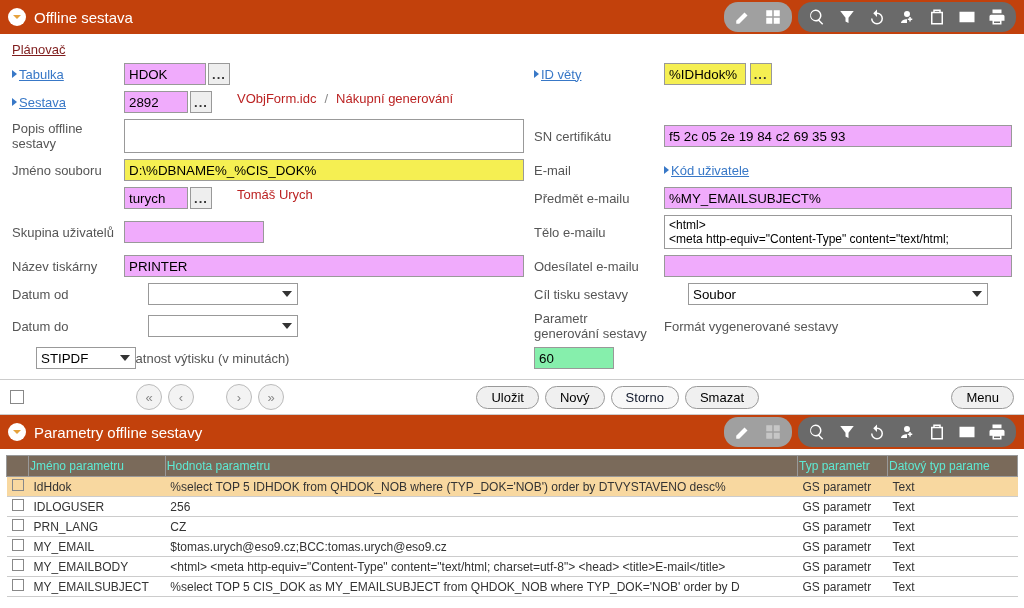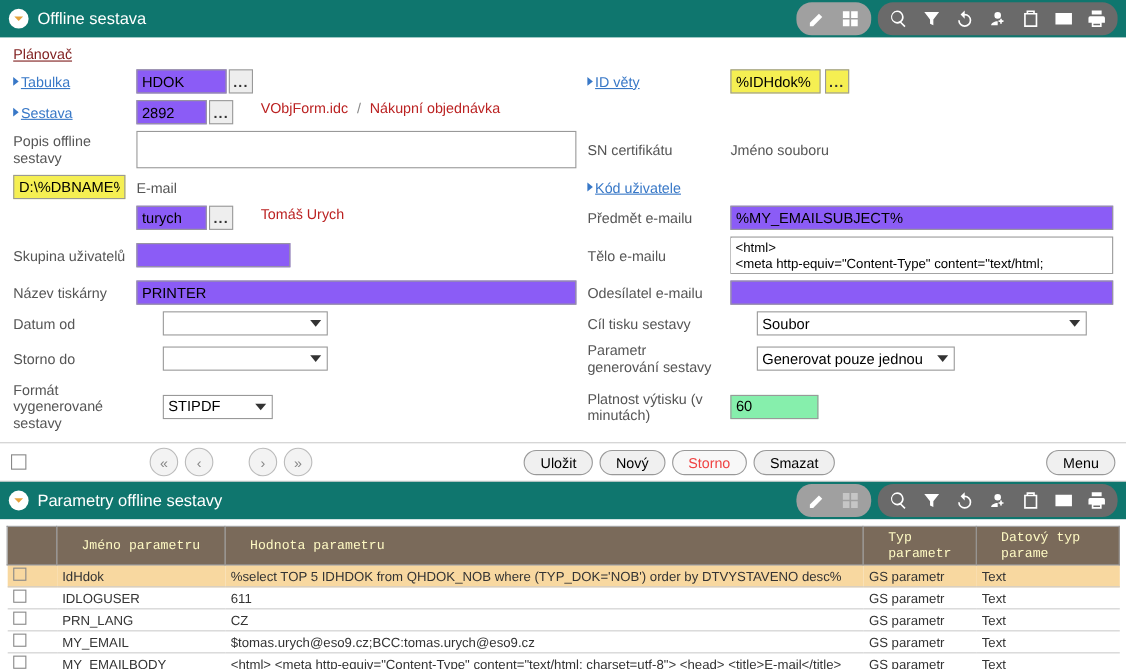--- a/index.html
+++ b/index.html
@@ -1,56 +1,56 @@
 <!DOCTYPE html>
 <html><head>
 <meta charset="utf-8">
 <style>
 * { box-sizing: border-box; margin: 0; padding: 0; font-family: 'Segoe UI', Tahoma, sans-serif; }
 body { background: #fff; font-size: 13px; color: #333; }
 
-.panel-header { background: #0f766e; color: #fff; display: flex; align-items: center; padding: 4px 8px; height: 34px; }
+.panel-header { background: #c2410c; color: #fff; display: flex; align-items: center; padding: 4px 8px; height: 34px; }
 .panel-header .circle-icon { width: 18px; height: 18px; border-radius: 50%; background: #fff; margin-right: 8px; display: flex; align-items: center; justify-content: center; }
 .panel-header .circle-icon svg { width: 10px; height: 10px; }
 .panel-header h2 { font-size: 15px; font-weight: 400; flex: 1; }
 .toolbar-icons { display: flex; gap: 6px; align-items: center; }
 .toolbar-icons .ticon { width: 26px; height: 26px; display: flex; align-items: center; justify-content: center; cursor: pointer; }
 .toolbar-icons .ticon svg { width: 18px; height: 18px; fill: #fff; }
 .toolbar-icons .pill { background: #6a6a6a; border-radius: 14px; display: flex; padding: 2px 6px; gap: 4px; }
 .toolbar-icons .pill.light { background: #a0a0a0; }
 
 .form-area { padding: 8px 12px 10px 12px; }
 .breadcrumb { color: #7f1d1d; text-decoration: underline; margin-bottom: 6px; display: inline-block; cursor: pointer; }
 
 .form-grid { display: grid; grid-template-columns: 102px 400px 120px 1fr; column-gap: 10px; row-gap: 6px; align-items: center; }
 .form-grid .label { color: #555; }
 .form-grid .label.link { color: #3878c7; text-decoration: underline; cursor: pointer; }
 .form-grid .label.link::before { content: ''; display: inline-block; width: 0; height: 0; border-left: 5px solid #3878c7; border-top: 4px solid transparent; border-bottom: 4px solid transparent; margin-right: 2px; vertical-align: 1px; }
 
-.tf { border: 1px solid #999; padding: 2px 4px; height: 22px; background: #8b5cf6; width: 100%; }
+.tf { border: 1px solid #999; padding: 2px 4px; height: 22px; background: #f0abfc; width: 100%; }
 .tf.short { width: 82px; display: inline-block; }
 .tf.sel { appearance: none; background: #fff; padding-right: 18px; }
 .selwrap { position: relative; display: inline-block; padding-left: 24px; }
 .selwrap::after { content: ''; position: absolute; right: 6px; top: 8px; width: 0; height: 0; border-left: 5px solid transparent; border-right: 5px solid transparent; border-top: 6px solid #333; pointer-events: none; }
 .dots { display: inline-flex; width: 22px; height: 22px; border: 1px solid #999; background: #eee; align-items: center; justify-content: center; font-weight: bold; cursor: pointer; vertical-align: top; letter-spacing: 1px; }
 .inline-red { color: #b22; margin-left: 23px; }
 .hl-yellow { background: #f5ef52; }
 .hl-green { background: #86efac; }
 .ta { border: 1px solid #999; padding: 2px 4px; background: #fff; width: 100%; height: 34px; resize: none; font-family: inherit; font-size: 12px; overflow-y: scroll; }
 
 .row-full { grid-column: 2 / span 1; display: flex; align-items: flex-start; gap: 2px; }
 
 .action-bar { border-top: 1px solid #ccc; border-bottom: 1px solid #ccc; padding: 4px 10px; display: flex; align-items: center; gap: 6px; }
 .action-bar .chk { width: 14px; height: 14px; border: 1px solid #888; }
 .nav-btn { width: 26px; height: 26px; border: 1px solid #bbb; border-radius: 50%; background: #f3f3f3; display: flex; align-items: center; justify-content: center; cursor: pointer; color: #888; font-size: 13px; }
 .btn { border: 1px solid #999; border-radius: 12px; padding: 3px 14px; background: #f0f0f0; cursor: pointer; font-size: 13px; }
-.btn.disabled { color: #ef4444; background: #f8f8f8; cursor: default; }
+.btn.disabled { color: #0f172a; background: #f8f8f8; cursor: default; }
 
 .param-table { width: 100%; border-collapse: collapse; margin-top: 2px; }
-.param-table th { background: #7a6a5a; color: #fef9c3; text-align: left; padding: 3px 22px; font-weight: 400; font-size: 12px; border: 1px solid #999; font-family: Liberation Mono, monospace; }
+.param-table th { background: #7a6a5a; color: #5eead4; text-align: left; padding: 3px 1px; font-weight: 400; font-size: 12px; border: 1px solid #999; }
 .param-table td { padding: 2px 5px; font-size: 12px; border-bottom: 1px solid #ccc; vertical-align: middle; }
 .param-table tr.sel-row td { background: #f8d8a0; }
 .param-table td.chkcell { width: 16px; }
 .param-table td.chkcell .cb { width: 12px; height: 12px; border: 1px solid #888; display: inline-block; }
 
 .icon-group-right { margin-left: auto; }
 </style>
 </head>
 <body>
 
@@ -129,28 +129,29 @@
       <input class="tf short hl-yellow" style="width: 82px;" value="%IDHdok%">
       <span class="dots hl-yellow">...</span>
     </div>
 
     <span class="label link">Sestava</span>
     <div class="row-full">
       <input class="tf" style="width: 64px;" value="2892">
       <span class="dots">...</span>
       <span class="inline-red">VObjForm.idc</span>
       <span style="margin:0 6px;color:#888">/</span>
-      <span class="inline-red" style="margin-left:0">Nákupní objednávka</span>
+      <span class="inline-red" style="margin-left:0">Nákupní generování</span>
     </div>
     <span></span>
       <span></span>
 
     <span class="label">Popis offline sestavy</span>
     <textarea class="ta" style=""></textarea>
     <span class="label">SN certifikátu</span>
+    <input class="tf" value="f5 2c 05 2e 19 84 c2 69 35 93" style="">
 
     <span class="label">Jméno souboru</span>
     <input class="tf hl-yellow" value="D:\%DBNAME%_%CIS_DOK%" style="">
     <span class="label">E-mail</span>
 
     <span class="label link">Kód uživatele</span>
     <div class="row-full">
       <input class="tf" style="width: 64px;" value="turych">
       <span class="dots">...</span>
       <span class="inline-red">Tomáš Urych</span>
@@ -167,24 +168,23 @@
     <span class="label">Název tiskárny</span>
     <input class="tf" value="PRINTER" style="">
     <span class="label">Odesílatel e-mailu</span>
     <input class="tf" style="">
 
     <span class="label">Datum od</span>
     <div><span class="selwrap"><input class="tf sel" style="width: 150px;"></span></div>
     <span class="label">Cíl tisku sestavy</span>
     <div><span class="selwrap"><input class="tf sel" style="width: 300px;" value="Soubor"></span></div>
 
-    <span class="label">Storno do</span>
+    <span class="label">Datum do</span>
     <div><span class="selwrap"><input class="tf sel" style="width: 150px;"></span></div>
     <span class="label">Parametr generování sestavy</span>
-    <div><span class="selwrap"><input class="tf sel hl-yellow" style="width: 180px;" value="Generovat pouze jednou"></span></div>
 
     <span class="label">Formát vygenerované sestavy</span>
     <div><span class="selwrap"><input class="tf sel" style="width: 100px;" value="STIPDF"></span></div>
     <span class="label">Platnost výtisku (v minutách)</span>
     <div><input class="tf hl-green" style="width: 80px;" value="60"></div>
   </div>
 </div>
 
 <div class="action-bar">
   <span class="chk"></span>
@@ -278,21 +278,21 @@
         <tr class="sel-row">
           <td class="chkcell"><span class="cb"></span></td>
           <td>IdHdok</td>
           <td>%select TOP 5 IDHDOK from QHDOK_NOB where  (TYP_DOK='NOB') order by DTVYSTAVENO desc%</td>
           <td>GS parametr</td>
           <td>Text</td>
         </tr>
         <tr>
           <td class="chkcell"><span class="cb"></span></td>
           <td>IDLOGUSER</td>
-          <td>611</td>
+          <td>256</td>
           <td>GS parametr</td>
           <td>Text</td>
         </tr>
         <tr>
           <td class="chkcell"><span class="cb"></span></td>
           <td>PRN_LANG</td>
           <td>CZ</td>
           <td>GS parametr</td>
           <td>Text</td>
         </tr>

